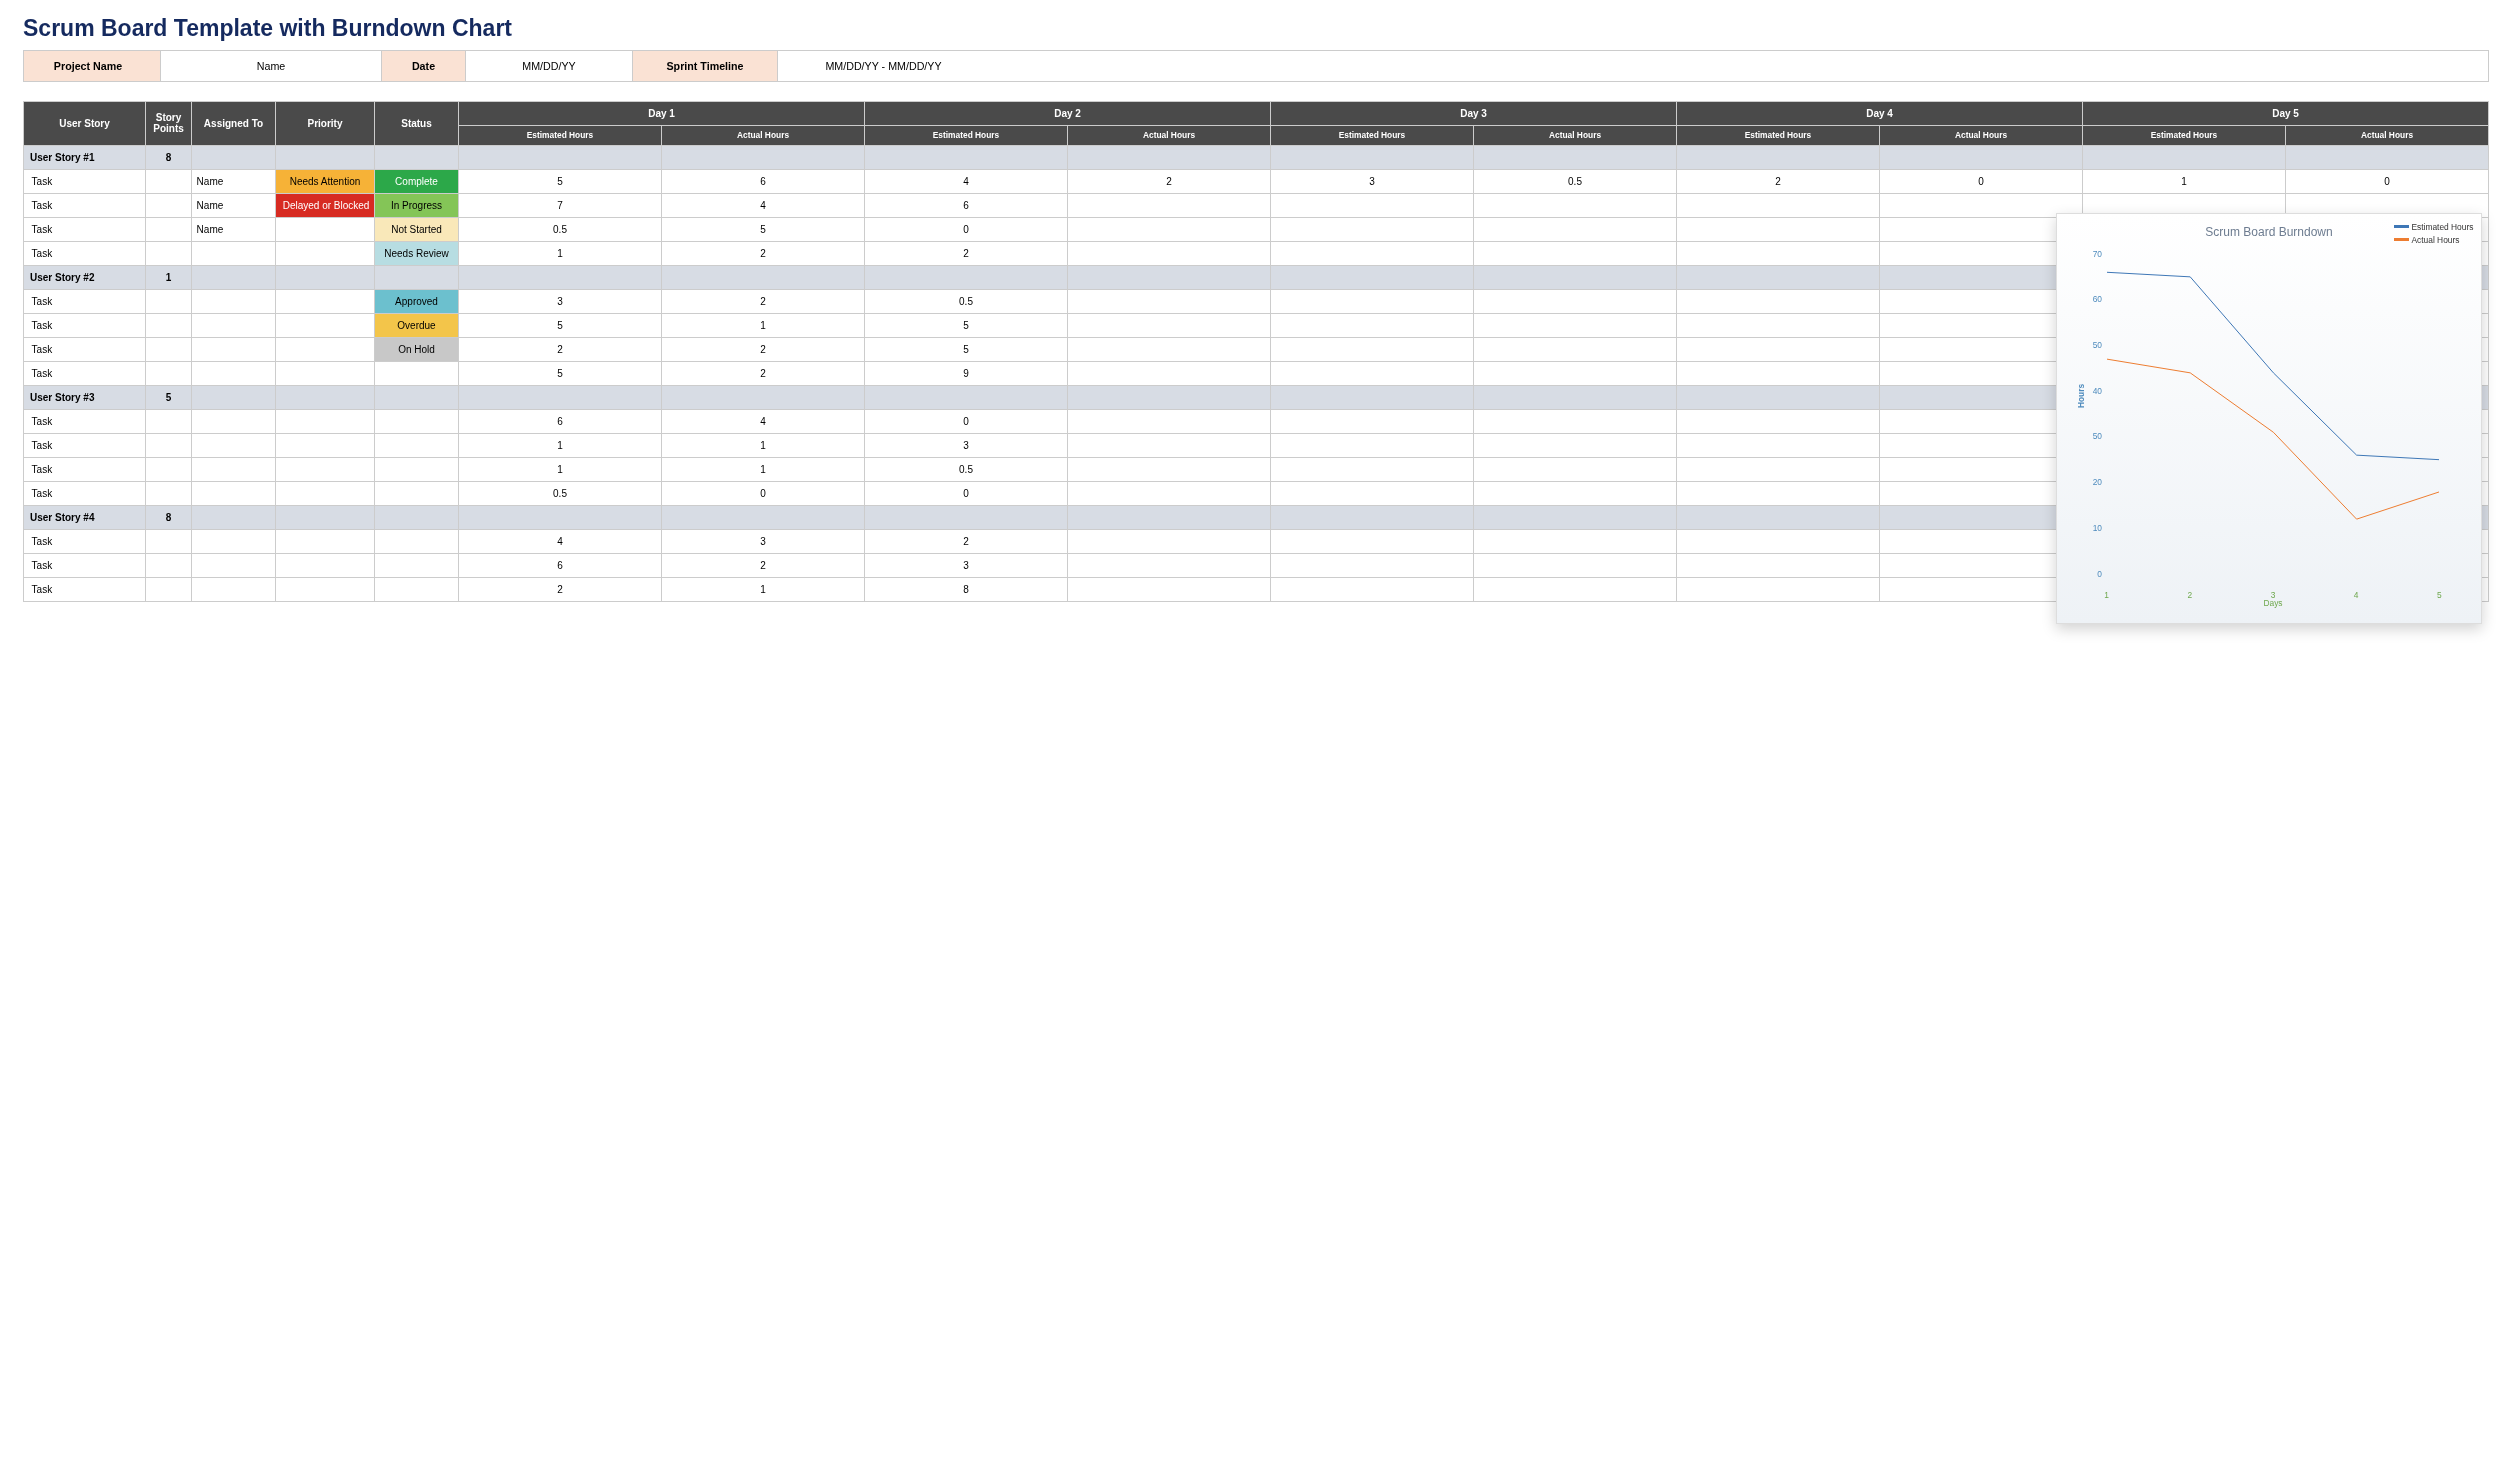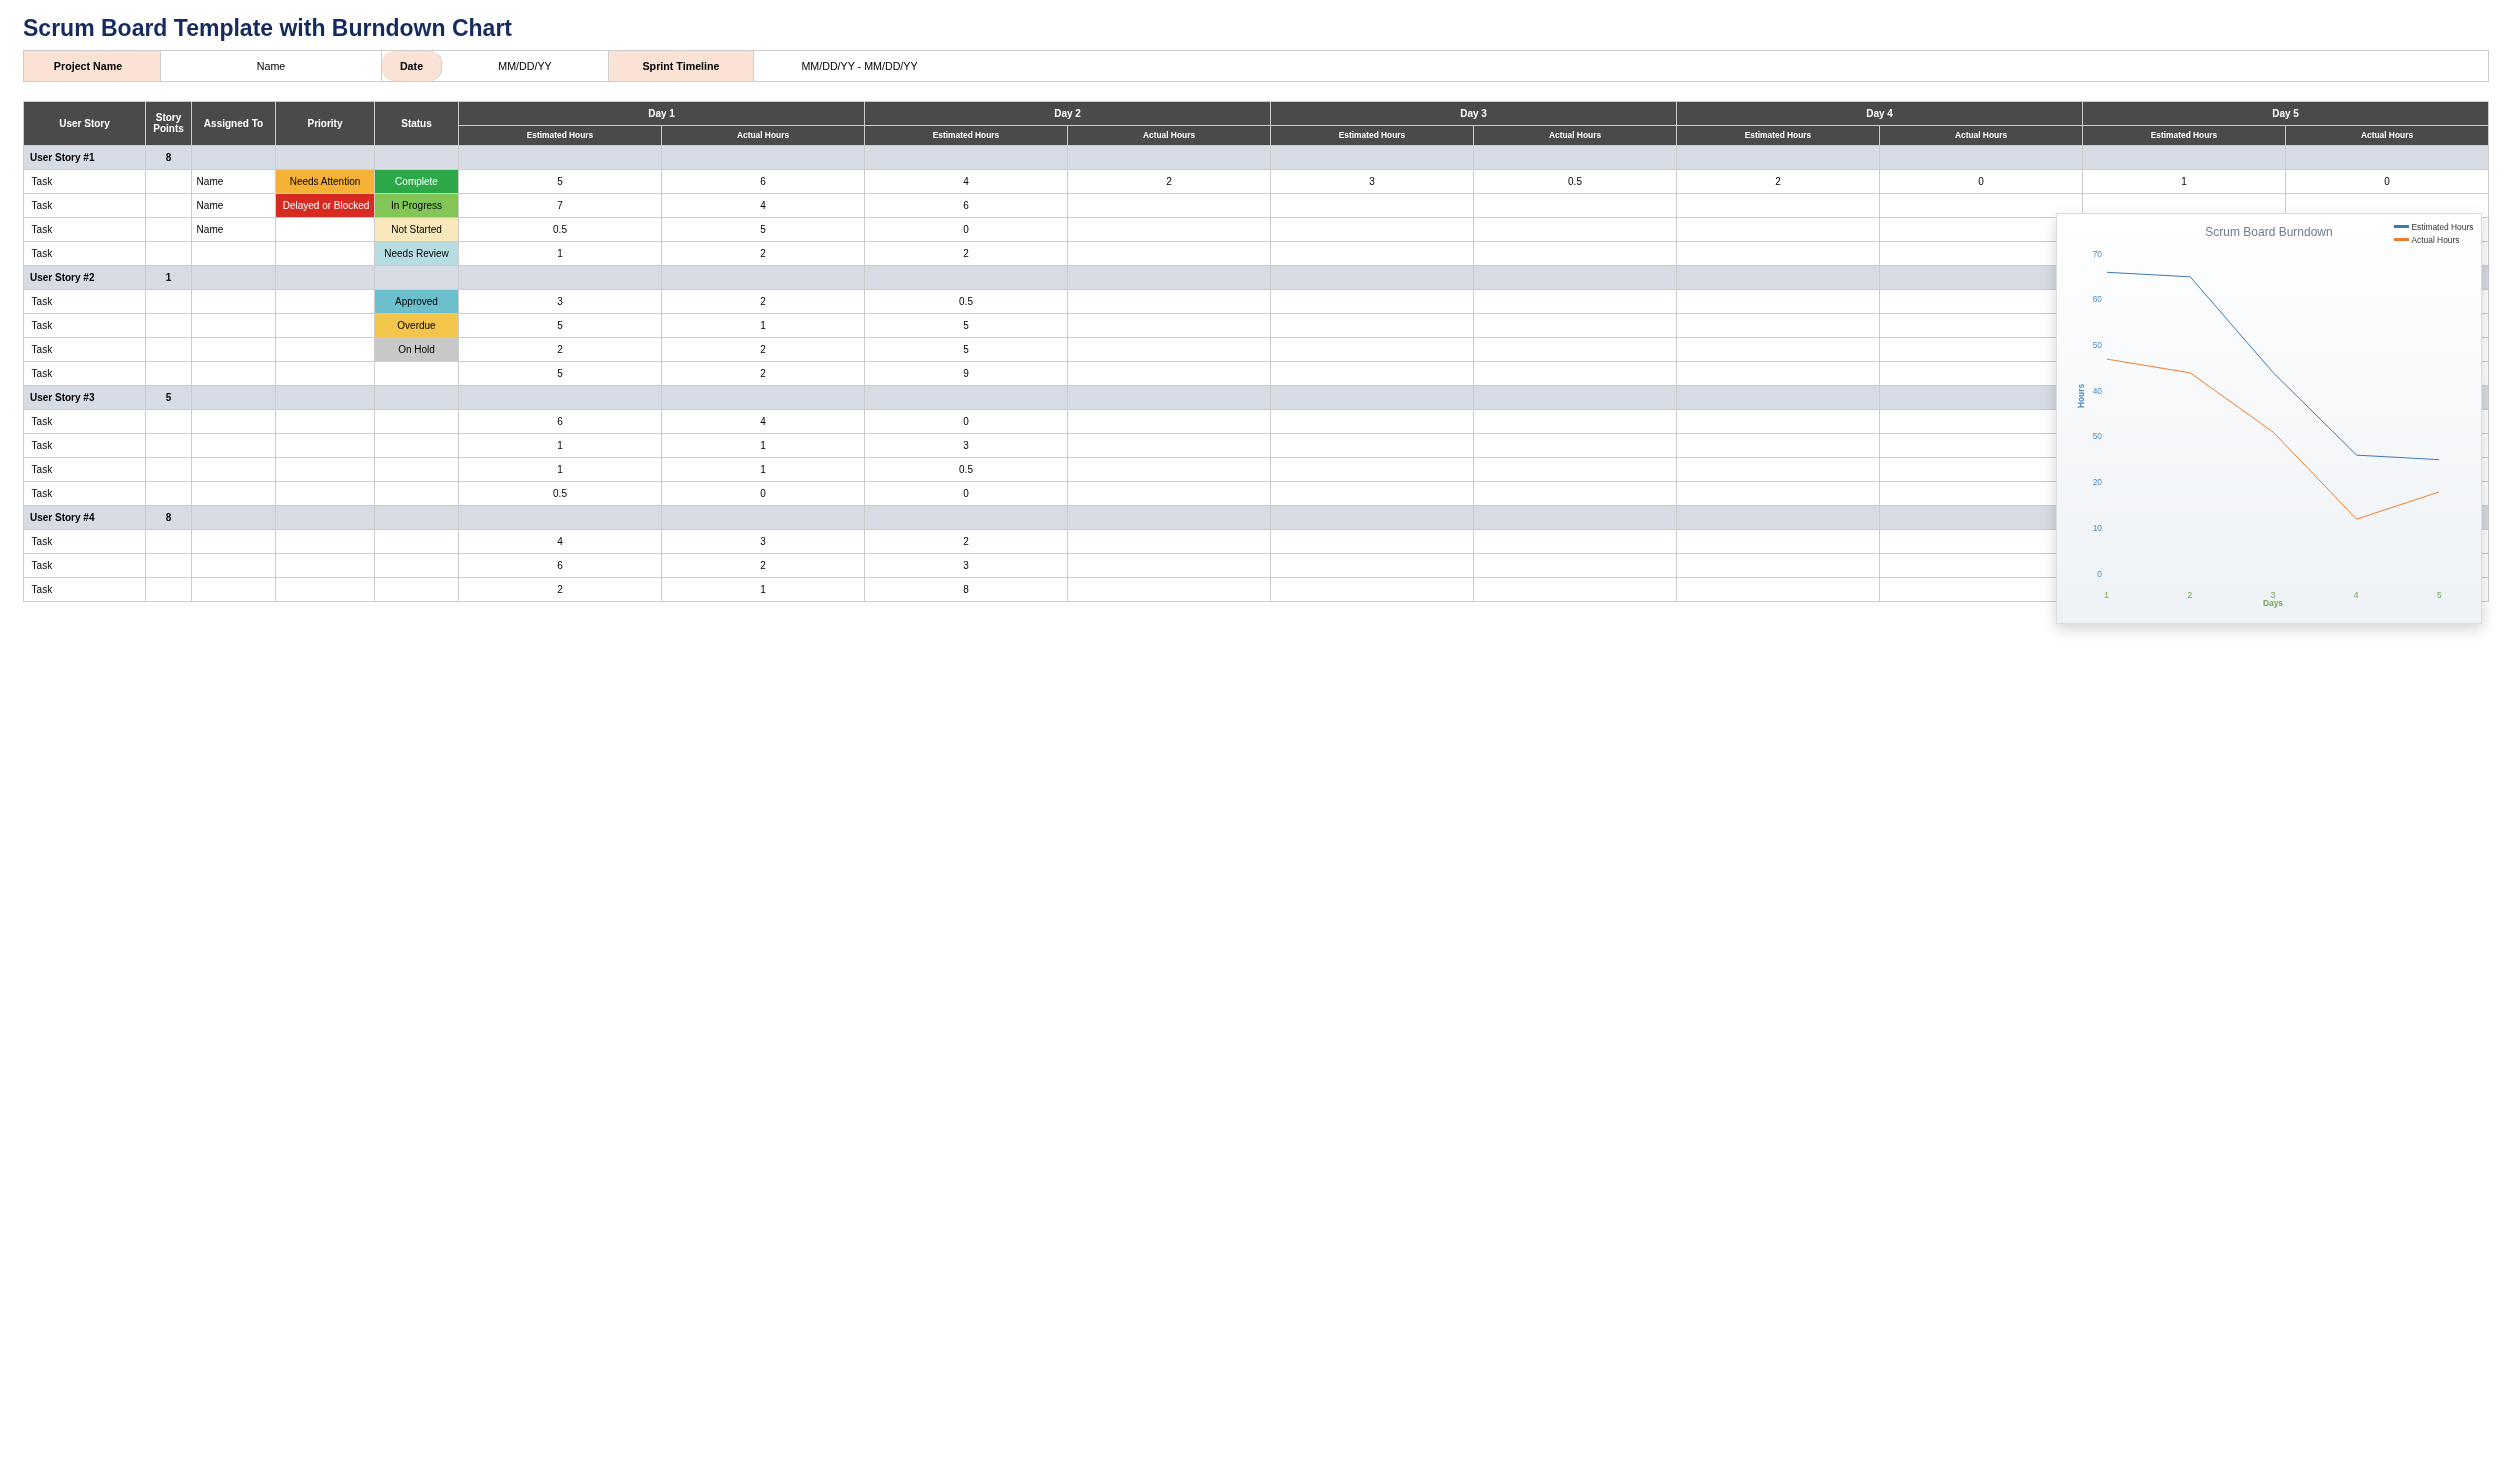--- a/index.html
+++ b/index.html
@@ -5,21 +5,21 @@
 * { box-sizing: border-box; margin: 0; padding: 0; }
 body { font-family: Arial, sans-serif; background: #fff; padding: 15px 23px; font-size: 10.7px; color: #000; }
 h1 { font-family: 'Century Gothic', Arial, sans-serif; color: #152a5f; font-size: 23px; font-weight: bold; margin-bottom: 7.6px; }
 
 .info-bar { display: flex; border: 0.8px solid #ccc; margin-bottom: 19px; }
 .info-cell { padding: 9px 15px; text-align: center; border-right: 0.8px solid #ccc; font-family: 'Century Gothic', Arial, sans-serif; }
 .info-cell:last-child { border-right: none; }
 .info-label { background: #fae2d4; font-weight: bold; }
 .info-label.pn { width: 137px; padding-left: 7px; }
 .info-val.pn { width: 221px; }
-.info-label.dt { width: 60px; border-radius: 12px; }
+.info-label.dt { width: 84px; }
 .info-val.dt { width: 167px; }
 .info-label.st { width: 145px; }
 .info-val.st { width: 198px; padding-left: 28px; }
 
 .scrum-table { border-collapse: collapse; width: 100%; table-layout: fixed; }
 .scrum-table th, .scrum-table td { border: 0.8px solid #ccc; padding: 6px 4.6px; font-size: 10px; vertical-align: middle; }
 .scrum-table thead th { background: #4a4a4a; color: #fff; font-weight: bold; text-align: center; }
 .scrum-table thead th.sub { font-size: 8.4px; padding: 4.6px 3px; }
 .scrum-table .col-us { width: 122px; }
 .scrum-table .col-sp { width: 46px; }
@@ -51,21 +51,21 @@
 .chart-title { text-align: center; font-family: 'Century Gothic', Arial, sans-serif; color: #6d7c90; font-size: 12px; margin-top: 3px; }
 .legend { position: absolute; right: 7.6px; top: 7.6px; font-size: 8.4px; }
 .legend div { display: flex; align-items: center; gap: 3px; color: #333; margin-bottom: 3px; }
 .legend .swatch { width: 15px; height: 2.3px; display: inline-block; }
 .plot { position: relative; margin: 15px 34px 38px 42px; height: 320px; }
 .y-axis { position: absolute; left: -23px; top: 0; bottom: 0; width: 23px; }
 .y-tick { position: absolute; right: 4.6px; font-size: 8.4px; color: #4e8bbd; transform: translateY(-50%); }
 .x-axis { position: absolute; left: 0; right: 0; bottom: -16.7px; }
 .x-tick { position: absolute; font-size: 8.4px; color: #6fa84e; transform: translateX(-50%); }
 .axis-label-y { position: absolute; left: -38px; top: 50%; transform: rotate(-90deg) translateX(23px); color: #4e8bbd; font-size: 8.4px; font-weight: bold; }
-.axis-label-x { position: absolute; left: 50%; bottom: -34px; transform: translateX(-50%); color: #6fa84e; font-size: 8.4px; font-weight: bold; }
+.axis-label-x { position: absolute; left: 50%; bottom: -34px; transform: translateX(-50%); color: #6fa84e; font-size: 8.4px; font-weight: normal; }
 svg.lines { position: absolute; inset: 0; width: 100%; height: 100%; }
 </style>
 </head>
 <body>
 
 <h1>Scrum Board Template with Burndown Chart</h1>
 
 <div class="info-bar">
   <div class="info-cell info-label pn">Project Name</div>
   <div class="info-cell info-val pn">Name</div>

